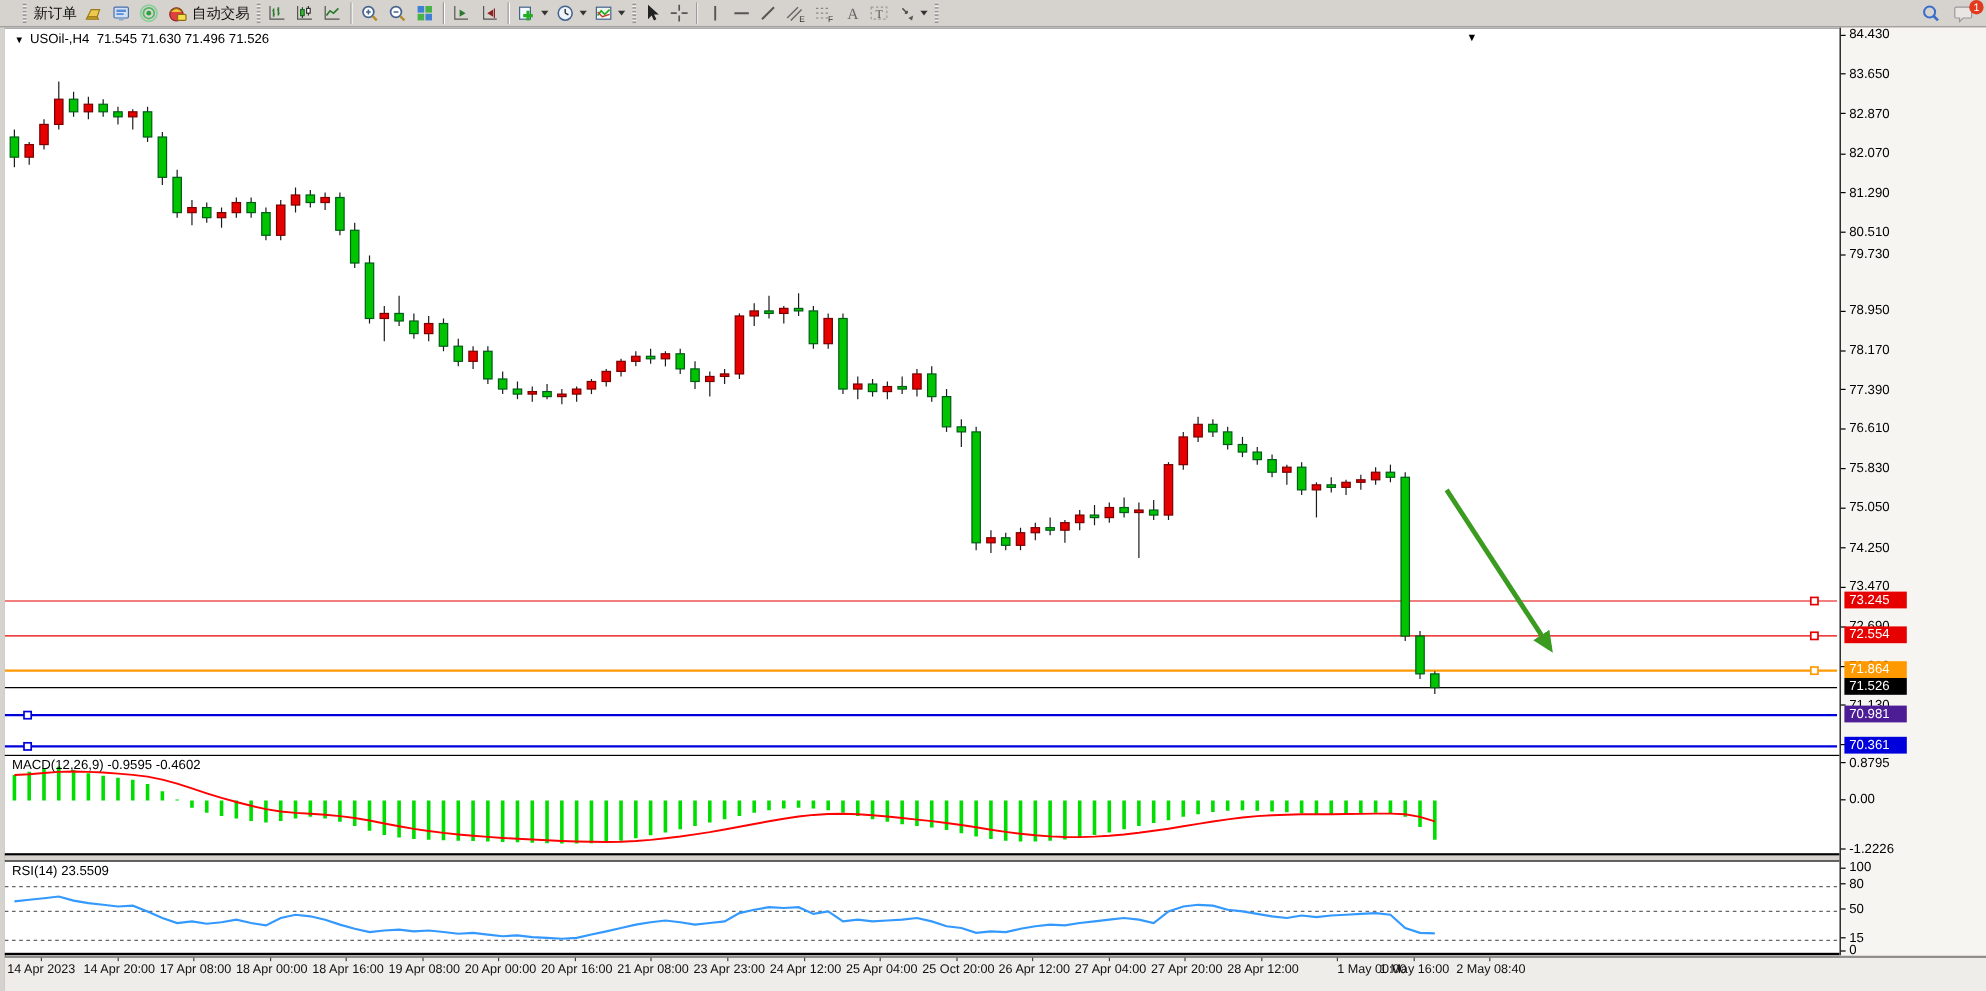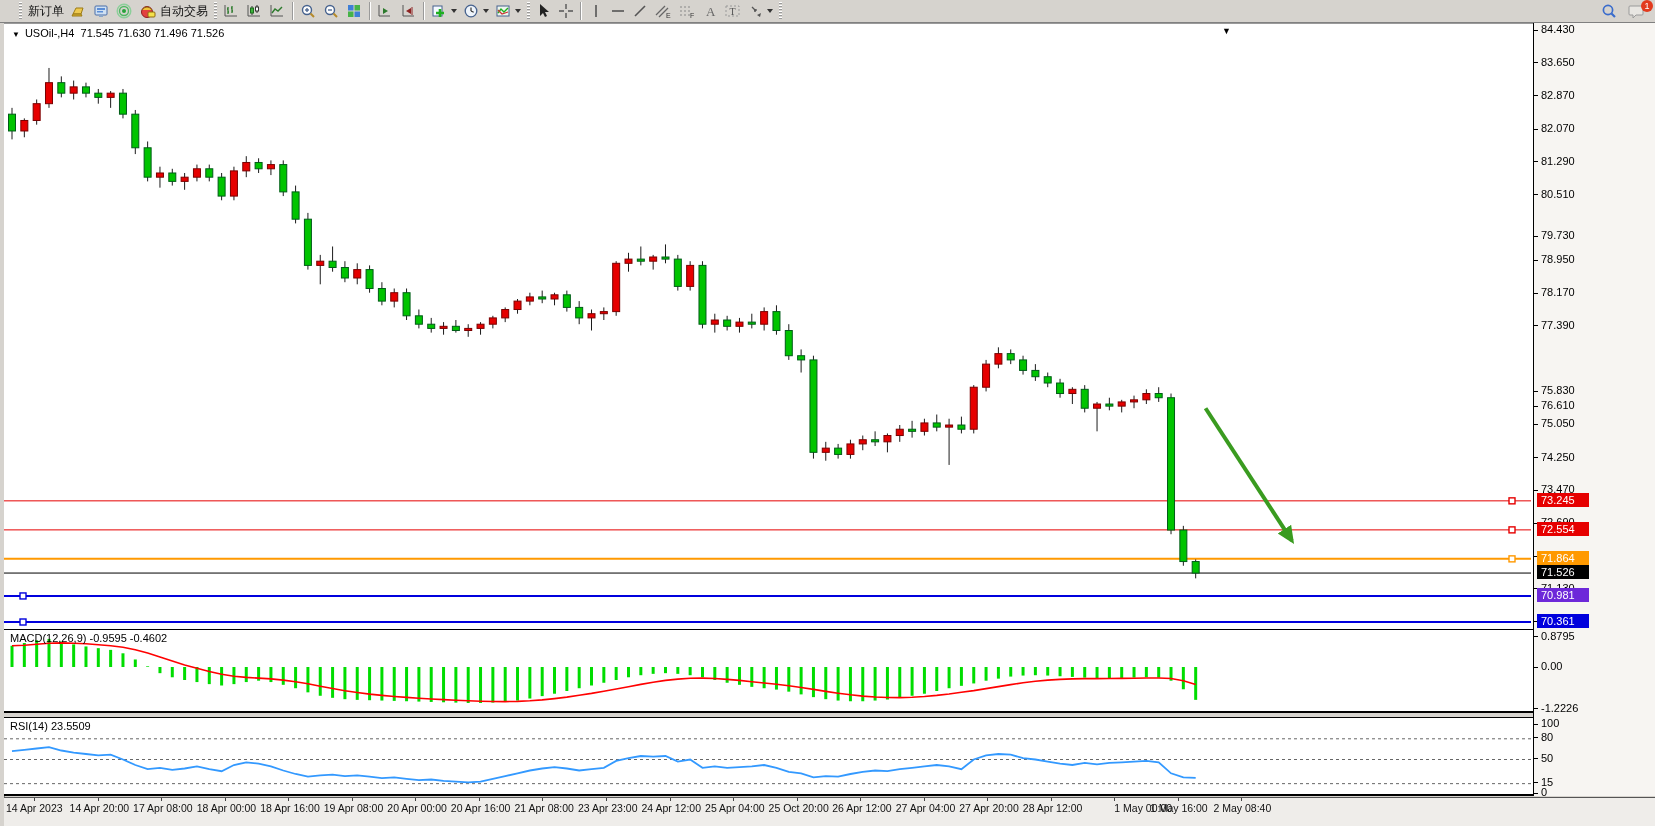--- a/index.html
+++ b/index.html
@@ -599,46 +599,46 @@
       </svg>
   </div>
 
   <div class="axis-col" id="axisCol">
       <div class="ytick" style="top: 0px;"><span class="dash"></span>84.430</div>
       <div class="ytick" style="top: 32.7657px;"><span class="dash"></span>83.650</div>
       <div class="ytick" style="top: 65.5313px;"><span class="dash"></span>82.870</div>
       <div class="ytick" style="top: 99.1371px;"><span class="dash"></span>82.070</div>
       <div class="ytick" style="top: 131.903px;"><span class="dash"></span>81.290</div>
       <div class="ytick" style="top: 164.668px;"><span class="dash"></span>80.510</div>
-      <div class="ytick" style="top: 206px;"><span class="dash"></span>79.730</div>
+      <div class="ytick" style="top: 183px;"><span class="dash"></span>79.730</div>
       <div class="ytick" style="top: 230.2px;"><span class="dash"></span>78.950</div>
       <div class="ytick" style="top: 262.965px;"><span class="dash"></span>78.170</div>
       <div class="ytick" style="top: 295.731px;"><span class="dash"></span>77.390</div>
-      <div class="ytick" style="top: 328.497px; margin-top: 48px;"><span class="dash"></span>76.610</div>
+      <div class="ytick" style="top: 328.497px;"><span class="dash"></span>76.610</div>
       <div class="ytick" style="top: 361.262px;"><span class="dash"></span>75.830</div>
       <div class="ytick" style="top: 394.028px;"><span class="dash"></span>75.050</div>
       <div class="ytick" style="top: 427.634px;"><span class="dash"></span>74.250</div>
       <div class="ytick" style="top: 460.399px;"><span class="dash"></span>73.470</div>
       <div class="ytick" style="top: 493.165px;"><span class="dash"></span>72.690</div>
       <div class="ytick" style="top: 525.931px;"><span class="dash"></span>71.910</div>
       <div class="ytick" style="top: 558.696px;"><span class="dash"></span>71.130</div>
       <div class="ytick" style="top: 591.462px;"><span class="dash"></span>70.350</div>
       <div class="ytick" style="top: 606.877px;"><span class="dash"></span>0.8795</div>
       <div class="ytick" style="top: 637px;"><span class="dash"></span>0.00</div>
       <div class="ytick" style="top: 678.874px;"><span class="dash"></span>-1.2226</div>
       <div class="ytick" style="top: 694px;"><span class="dash"></span>100</div>
       <div class="ytick" style="top: 707.8px;"><span class="dash"></span>80</div>
       <div class="ytick" style="top: 728.5px;"><span class="dash"></span>50</div>
       <div class="ytick" style="top: 752.65px;"><span class="dash"></span>15</div>
       <div class="ytick" style="top: 763px;"><span class="dash"></span>0</div>
       <div class="ptag" style="top: 469.851px; background: rgb(230, 0, 0);">73.245</div>
       <div class="ptag" style="top: 498.878px; background: rgb(230, 0, 0);">72.554</div>
       <div class="ptag" style="top: 527.863px; background: rgb(255, 153, 0);">71.864</div>
       <div class="ptag" style="top: 542.062px; background: rgb(0, 0, 0);">71.526</div>
-      <div class="ptag" style="top: 564.956px; background: #6d28d9;">70.981</div>
+      <div class="ptag" style="top: 564.956px; background: #4c1d95;">70.981</div>
       <div class="ptag" style="top: 591px; background: rgb(0, 0, 221);">70.361</div>
     </div>
   <div class="time-axis" id="timeAxis">
       <div class="tlabel" style="left: 2px;">14 Apr 2023</div>
       <div class="ttick" style="left: 30px;"></div>
       <div class="tlabel" style="left: 65.55px;">14 Apr 20:00</div>
       <div class="ttick" style="left: 93.55px;"></div>
       <div class="tlabel" style="left: 129.1px;">17 Apr 08:00</div>
       <div class="ttick" style="left: 157.1px;"></div>
       <div class="tlabel" style="left: 192.65px;">18 Apr 00:00</div>

